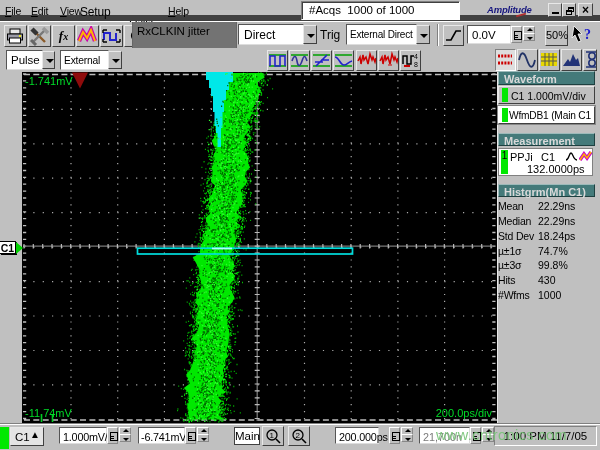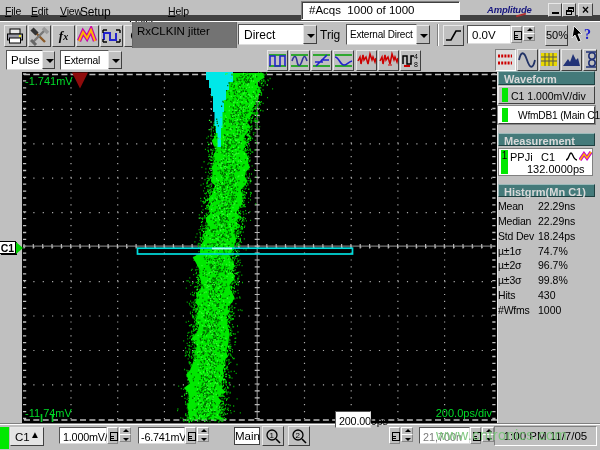--- a/index.html
+++ b/index.html
@@ -190,21 +190,21 @@
 <div class="abs" style="left:0;top:241px;width:16px;height:13px;background:#fff;border:1px solid #000;border-left:none;font-size:10.5px;font-weight:bold;text-align:center;line-height:12px;box-shadow:1px 1px 0 #000">C1</div>
 <div class="abs" style="left:16px;top:242px;width:0;height:0;border-left:7px solid #00d000;border-top:6px solid transparent;border-bottom:6px solid transparent"></div>
 <div class="abs" style="left:497px;top:72px;width:103px;height:351px;background:#c0c0c0;border-left:1px solid #e8e8e8"></div>
 <div class="abs hdr" style="left:498px;top:71px;width:97px;height:14px">Waveform</div>
 <div class="abs btn" style="left:498px;top:86px;width:97px;height:18px">
     <div style="position:absolute;left:3px;top:1px;width:6px;height:14px;background:#00e800"></div>
     <div style="position:absolute;left:12px;top:3px;font-size:10.5px">C1 1.000mV/div</div>
   </div>
 <div class="abs" style="left:498px;top:106px;width:97px;height:18px;background:#fff;border:1px solid #404040;border-top-color:#fff;border-left-color:#fff;outline:1px solid #888">
     <div style="position:absolute;left:3px;top:1px;width:6px;height:14px;background:#00e800"></div>
-    <div style="position:absolute;left:19px;top:3px;font-size:10.2px;letter-spacing:-0.2px">WfmDB1 (Main C1</div>
+    <div style="position:absolute;left:10px;top:3px;font-size:10.2px;letter-spacing:-0.2px">WfmDB1 (Main C1</div>
   </div>
 <div class="abs hdr" style="left:498px;top:133px;width:97px;height:13px">Measurement</div>
 <div class="abs" style="left:498px;top:148px;width:95px;height:28px;background:#fff;border:1px solid #808080">
 <div style="position:absolute;left:2px;top:1px;width:7px;height:24px;background:#00e800;font-size:10px;text-align:center">1</div>
 <div style="position:absolute;left:11px;top:2px;font-size:11px">PPJi</div>
 <div style="position:absolute;left:42px;top:2px;font-size:11px">C1</div>
 <svg style="position:absolute;left:66px;top:2px" width="13" height="11">
       <path d="M1 9c3 0 3-7 5-7s2 7 6 7" stroke="#000" stroke-width="1.3" fill="none"></path>
     </svg>
 <svg style="position:absolute;left:80px;top:2px" width="13" height="12">
@@ -212,21 +212,20 @@
       <path d="M1 9l4-6 3 4 4-6" stroke="#ffb000" stroke-width="1.5" fill="none"></path>
     </svg>
 <div style="position:absolute;left:28px;top:14px;font-size:11px">132.0000ps</div>
 </div>
 <div class="abs hdr" style="left:498px;top:184px;width:97px;height:13px">Histgrm(Mn C1)</div>
 <div class="abs" style="left:498px;top:200px;width:101px;font-size:10.5px">
     <div style="height:14.85px"><span style="display:inline-block;width:40px;letter-spacing:-0.2px">Mean</span>22.29ns</div>
     <div style="height:14.85px"><span style="display:inline-block;width:40px;letter-spacing:-0.2px">Median</span>22.29ns</div>
     <div style="height:14.85px"><span style="display:inline-block;width:40px;letter-spacing:-0.2px">Std Dev</span>18.24ps</div>
     <div style="height:14.85px"><span style="display:inline-block;width:40px;letter-spacing:-0.2px">µ±1σ</span>74.7%</div>
-    <div style="height:14.85px"><span style="display:inline-block;width:40px;letter-spacing:-0.2px">µ±2σ</span>96.7%</div>
     <div style="height:14.85px"><span style="display:inline-block;width:40px;letter-spacing:-0.2px">µ±3σ</span>99.8%</div>
     <div style="height:14.85px"><span style="display:inline-block;width:40px;letter-spacing:-0.2px">Hits</span>430</div>
     <div style="height:14.85px"><span style="display:inline-block;width:40px;letter-spacing:-0.2px">#Wfms</span>1000</div>
   </div>
 
 <div class="abs" style="left:0;top:423px;width:600px;height:27px;background:#c0c0c0;border-top:1px solid #808080;box-shadow:inset 0 1px 0 #fff"></div>
 <div class="abs" style="left:0;top:427px;width:9px;height:22px;background:#00e800"></div>
 <div class="abs btn" style="left:10px;top:427px;width:34px;height:19px;background:#e4e4e4">
     <span style="position:absolute;left:4px;top:3px;font-size:11.5px">C1</span>
     <span style="position:absolute;right:3px;top:1px;font-size:10px">▲</span>
@@ -247,21 +246,21 @@
 <div class="abs btn" style="left:262px;top:426px;width:22px;height:20px"><svg width="20" height="18">
       <circle cx="9" cy="8" r="5" stroke="#000" fill="none" stroke-width="1.3"></circle>
       <path d="M13 12l4 4" stroke="#000" stroke-width="1.6"></path>
       <text x="6.5" y="11" font-size="8">1</text>
     </svg></div>
 <div class="abs btn" style="left:288px;top:426px;width:22px;height:20px"><svg width="20" height="18">
       <circle cx="9" cy="8" r="5" stroke="#000" fill="none" stroke-width="1.3"></circle>
       <path d="M13 12l4 4" stroke="#000" stroke-width="1.6"></path>
       <text x="6.5" y="11" font-size="8">2</text>
     </svg></div>
-<div class="abs fld" style="left:335px;top:411px;width:36px;height:17px;font-size:10.8px;letter-spacing:-0.2px;padding:3px 0 0 3px">200.000ps</div>
+<div class="abs fld" style="left:335px;top:427px;width:44px;height:17px;font-size:10.8px;letter-spacing:-0.2px;padding:3px 0 0 3px">200.000ps</div>
 <div class="abs kb" style="left:389px;top:427px"></div>
 <div class="abs spin" style="left:401px;top:427px">
     <b class="u"></b>
     <b class="d" style="margin-top:-1px"></b>
   </div>
 <div class="abs fld" style="left:419px;top:427px;width:51px;height:17px;font-size:10.8px;padding:3px 0 0 3px;color:#7a7a7a">21,700n</div>
 <div class="abs kb" style="left:470px;top:427px"></div>
 <div class="abs spin" style="left:482px;top:427px">
     <b class="u"></b>
     <b class="d" style="margin-top:-1px"></b>

